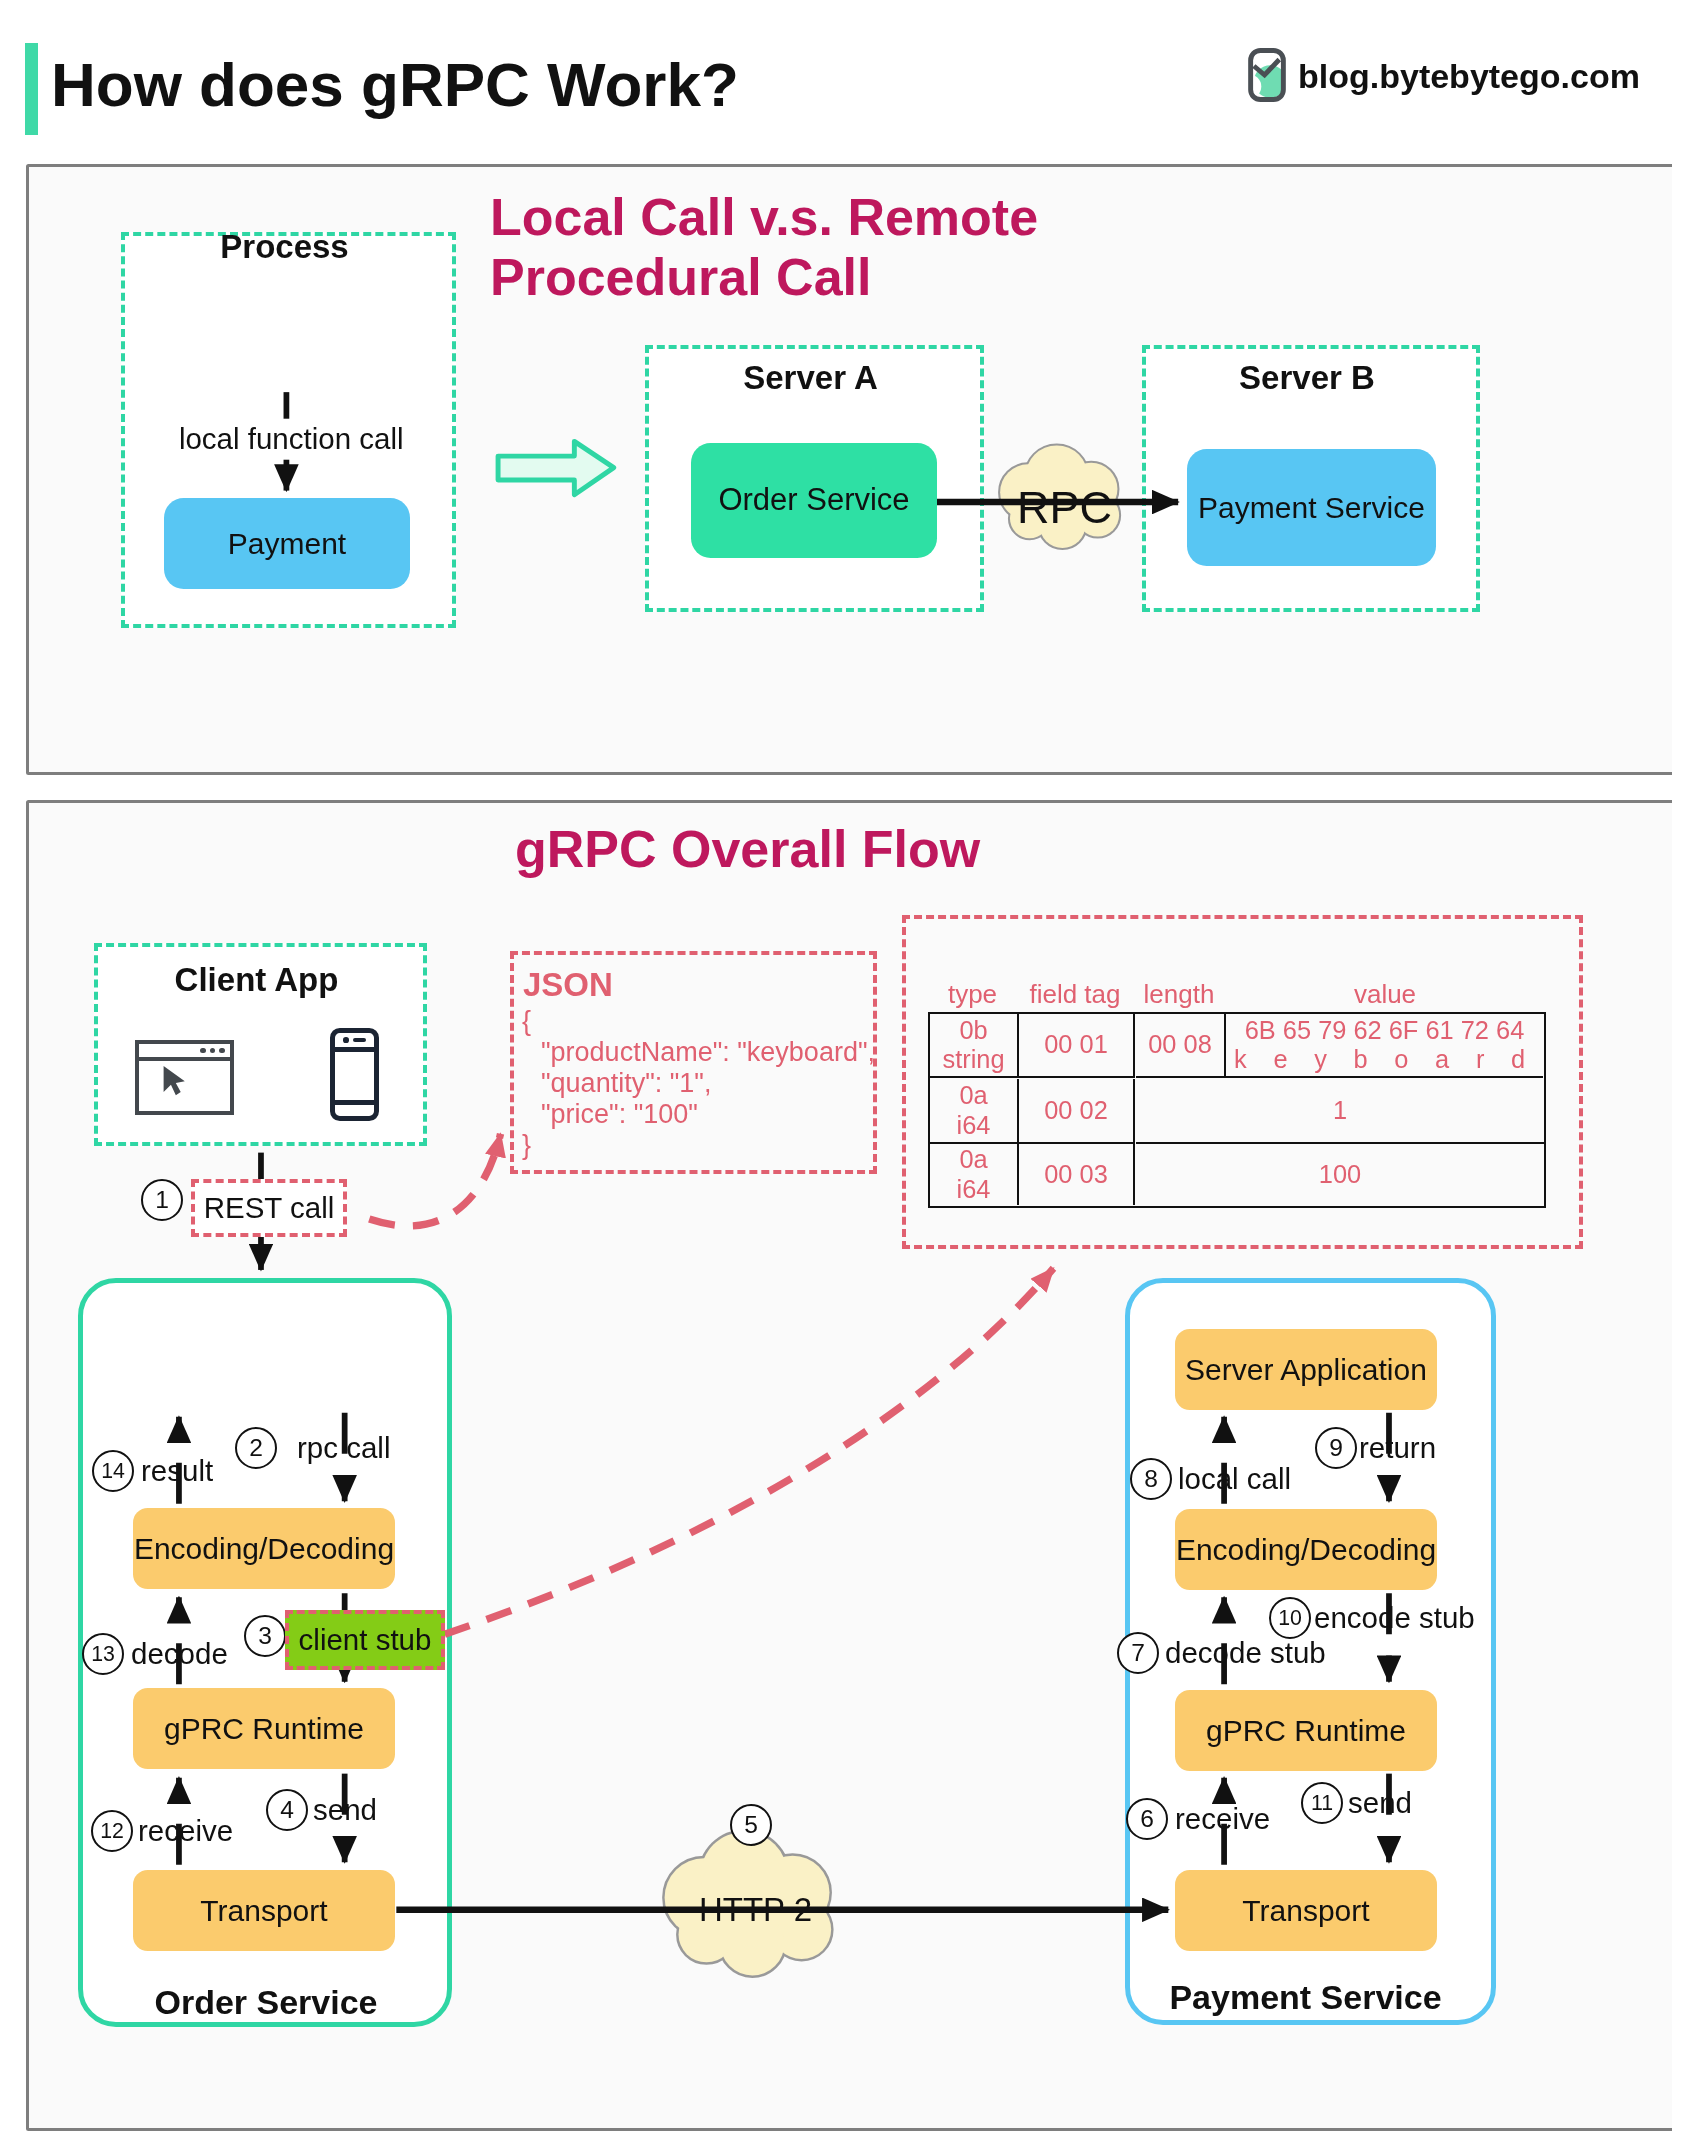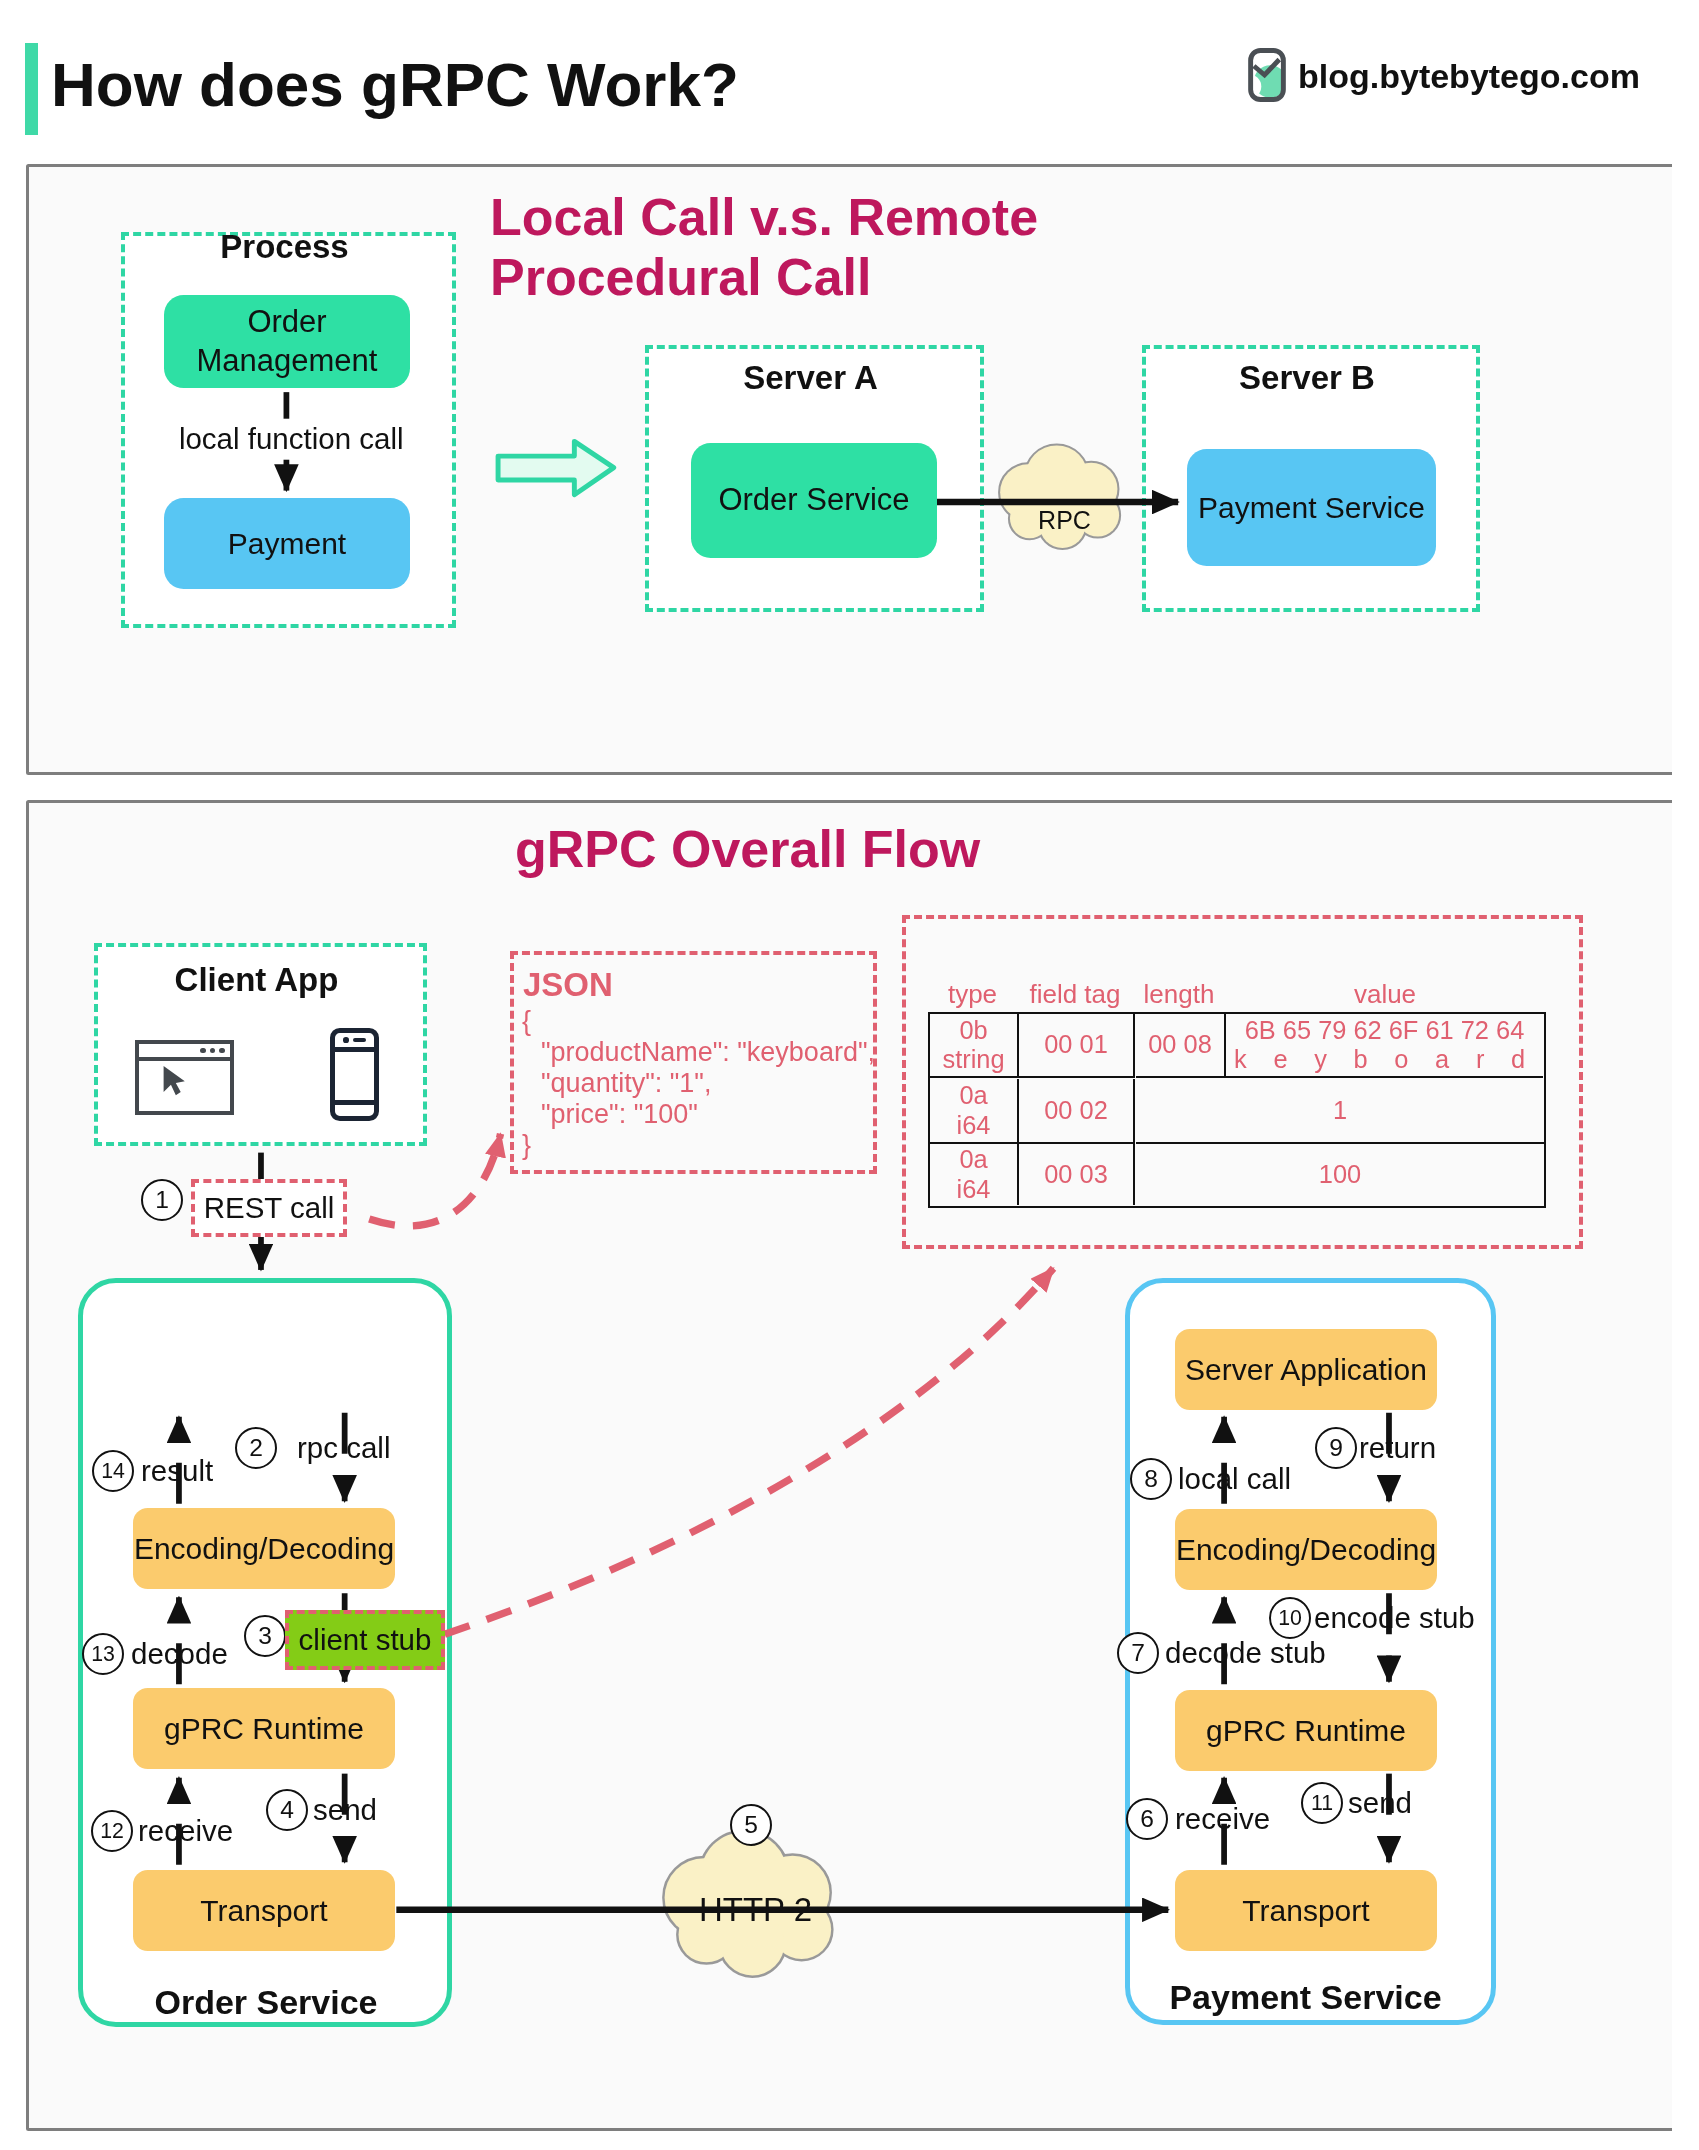--- a/index.html
+++ b/index.html
@@ -134,28 +134,27 @@
       <circle cx="1" cy="47" r="15" fill="#fff"></circle>
       <path d="M7 22 L20 33 L38 14" stroke="#4a4f54" stroke-width="6" fill="none"></path>
     </g>
     <rect x="3" y="3" width="40" height="60" rx="12" fill="none" stroke="#4a4f54" stroke-width="6"></rect>
   </svg>
   <div class="abs" style="left:1298px;top:57px;font-size:34px;font-weight:600;">blog.bytebytego.com</div>
 
   <div class="ptitle" style="left:490px;top:187px;width:718px;">Local Call v.s. Remote Procedural Call</div>
 
   <div class="btitle" style="left:121px;top:228px;width:327px;">Process</div>
-  <div class="gbox" style="left:164px;top:295px;width:246px;height:93px;">Order Management</div>
   <div class="lbl" style="left:174px;top:439px;background:#fff;padding:3.3px 4.9px;">local function call</div>
   <div class="bbox" style="left:164px;top:498px;width:246px;height:91px;">Payment</div>
 
   <div class="btitle" style="left:645px;top:359px;width:331px;">Server A</div>
   <div class="gbox" style="left:691px;top:443px;width:246px;height:115px;">Order Service</div>
 
-  <div class="abs" style="left:999px;top:506px;width:131px;text-align:center;font-size:25px;">RPC</div>
+  <div class="abs" style="left:999px;top:482px;width:131px;text-align:center;font-size:45px;">RPC</div>
 
   <div class="btitle" style="left:1142px;top:359px;width:330px;">Server B</div>
   <div class="bbox" style="left:1187px;top:449px;width:249px;height:117px;">Payment Service</div>
 
   <div class="ptitle" style="left:515px;top:819px;width:656px;">gRPC Overall Flow</div>
 
   <div class="btitle" style="left:94px;top:961px;width:325px;">Client App</div>
   <div class="abs" style="left:135px;top:1040px;width:91px;height:67px;border:4.9px solid #43484d;background:#fff;">
     <div style="height:13px;border-bottom:4.9px solid #43484d;display:flex;justify-content:flex-end;align-items:center;gap:4.1px;padding-right:4.9px;">
       <div style="width:5.7px;height:5.7px;border-radius:50%;background:#43484d;"></div>

